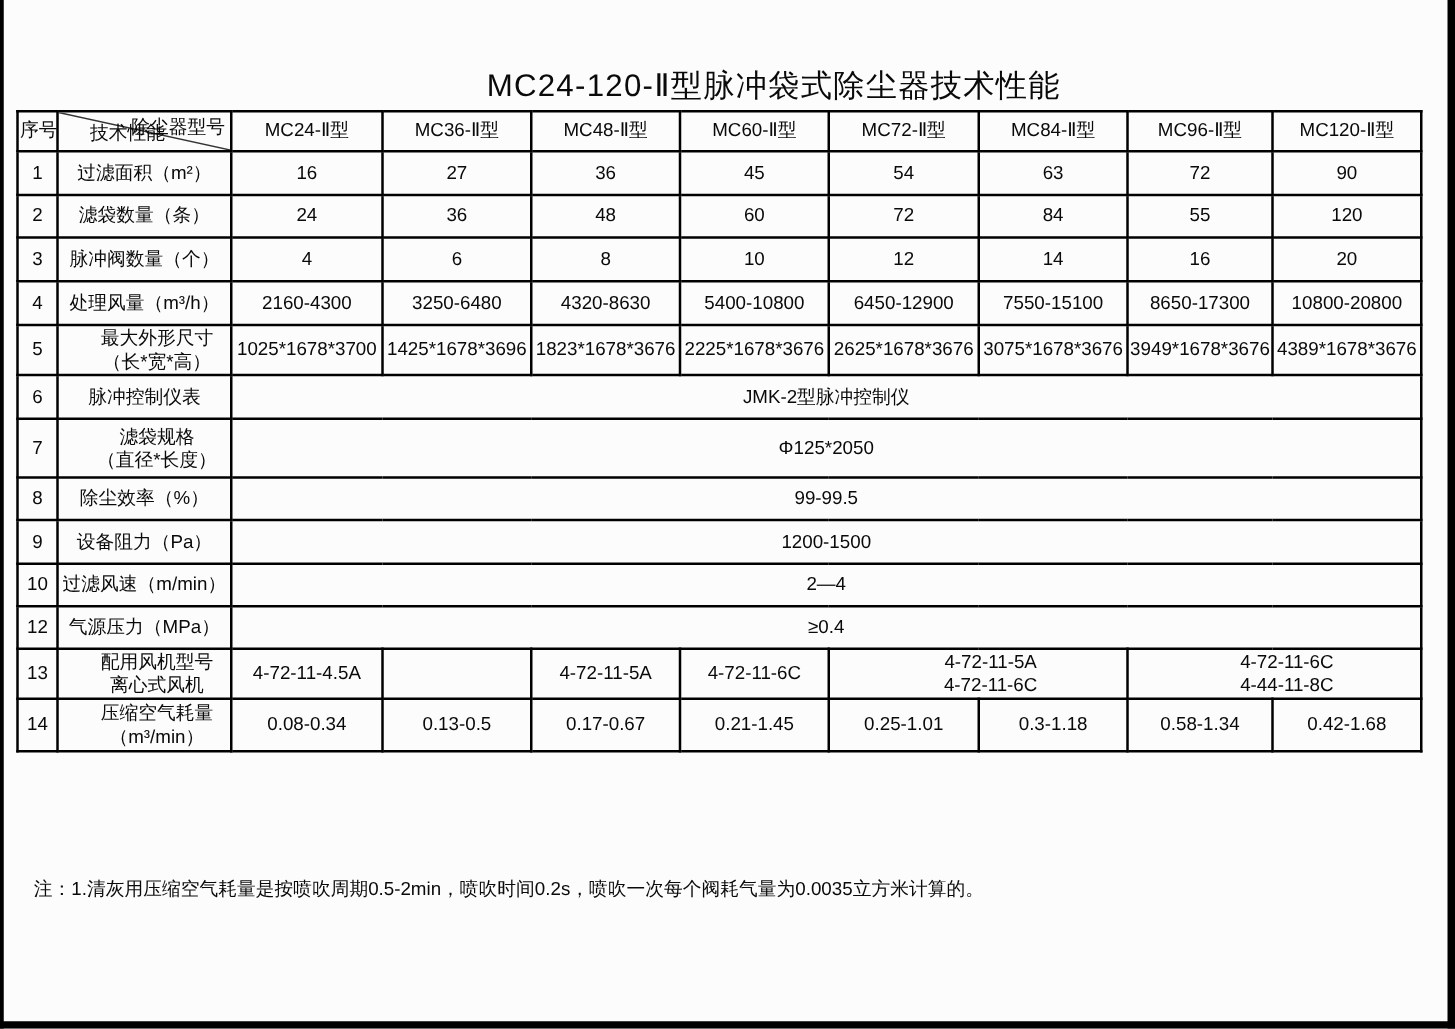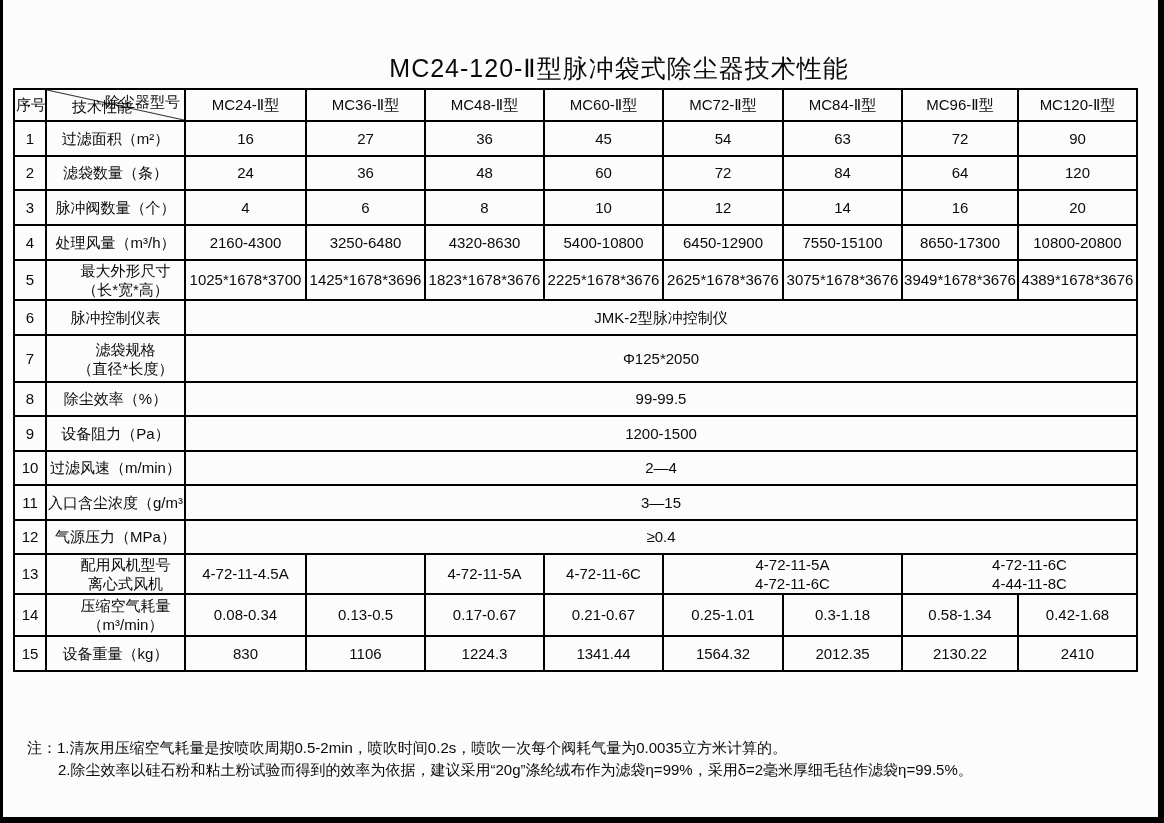--- a/index.html
+++ b/index.html
@@ -49,21 +49,20 @@
   .tight { font-size: 14px; letter-spacing: 0; }
   .diag { position: relative; padding: 0; }
   .diag svg { position: absolute; top: 0; left: 0; width: 100%; height: 100%; display: block; }
   .diag .tr { position: absolute; top: 3px; right: 4px; font-size: 15px; padding-left: 24px; }
   .diag .bl { position: absolute; bottom: 4px; left: 25px; font-size: 15px; }
   .two-line div { line-height: 19px; padding-left: 20px; }
   .notes {
     position: absolute; left: 27px; top: 701px;
     font-size: 15px; line-height: 22px;
     white-space: nowrap;
-    margin-top: 36px;
   }
   .notes .n2 { margin-left: 31px; }
 </style>
 </head>
 <body>
 
 <div class="frame"></div>
 
 <div class="title">MC24-120-Ⅱ型脉冲袋式除尘器技术性能</div>
 
@@ -116,21 +115,21 @@
 
   <tr class="h34">
     <td>2</td>
     <td>滤袋数量（条）</td>
     <td>24</td>
     <td>36</td>
     <td>48</td>
     <td>60</td>
     <td>72</td>
     <td>84</td>
-    <td>64</td>
+    <td>55</td>
     <td>120</td>
   </tr>
 
   <tr class="h35">
     <td>3</td>
     <td>脉冲阀数量（个）</td>
     <td>4</td>
     <td>6</td>
     <td>8</td>
     <td>10</td>
@@ -195,25 +194,20 @@
     <td>设备阻力（Pa）</td>
     <td colspan="8">1200-1500</td>
   </tr>
 
   <tr class="h34">
     <td>10</td>
     <td>过滤风速（m/min）</td>
     <td colspan="8">2—4</td>
   </tr>
 
-  <tr class="h35">
-    <td>11</td>
-    <td>入口含尘浓度（g/m³</td>
-    <td colspan="8">3—15</td>
-  </tr>
 
   <tr class="h34">
     <td>12</td>
     <td>气源压力（MPa）</td>
     <td colspan="8">≥0.4</td>
   </tr>
 
   <tr class="h40">
     <td>13</td>
     <td class="two-line">
@@ -236,38 +230,25 @@
 
   <tr class="h42">
     <td>14</td>
     <td class="two-line">
       <div>压缩空气耗量</div>
       <div>（m³/min）</div>
     </td>
     <td>0.08-0.34</td>
     <td>0.13-0.5</td>
     <td>0.17-0.67</td>
-    <td>0.21-0.67</td>
+    <td>0.21-1.45</td>
     <td>0.25-1.01</td>
     <td>0.3-1.18</td>
     <td>0.58-1.34</td>
     <td>0.42-1.68</td>
   </tr>
 
-  <tr class="h35">
-    <td>15</td>
-    <td>设备重量（kg）</td>
-    <td>830</td>
-    <td>1106</td>
-    <td>1224.3</td>
-    <td>1341.44</td>
-    <td>1564.32</td>
-    <td>2012.35</td>
-    <td>2130.22</td>
-    <td>2410</td>
-  </tr>
 </tbody>
   </table>
 
 <div class="notes">
   <div class="n1">注：1.清灰用压缩空气耗量是按喷吹周期0.5-2min，喷吹时间0.2s，喷吹一次每个阀耗气量为0.0035立方米计算的。</div>
-  <div class="n2">2.除尘效率以硅石粉和粘土粉试验而得到的效率为依据，建议采用“20g”涤纶绒布作为滤袋η=99%，采用δ=2毫米厚细毛毡作滤袋η=99.5%。</div>
 </div>
 
 </body></html>

